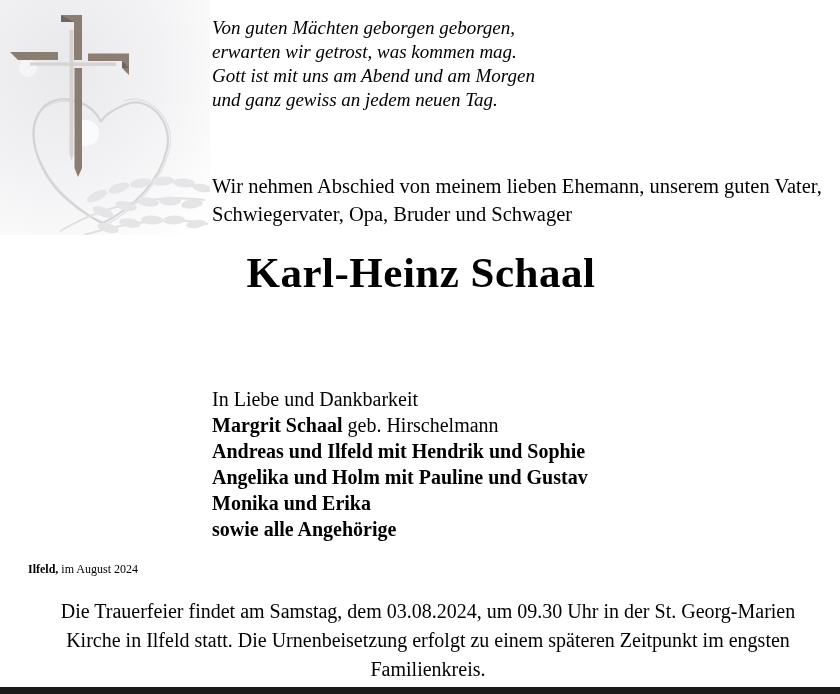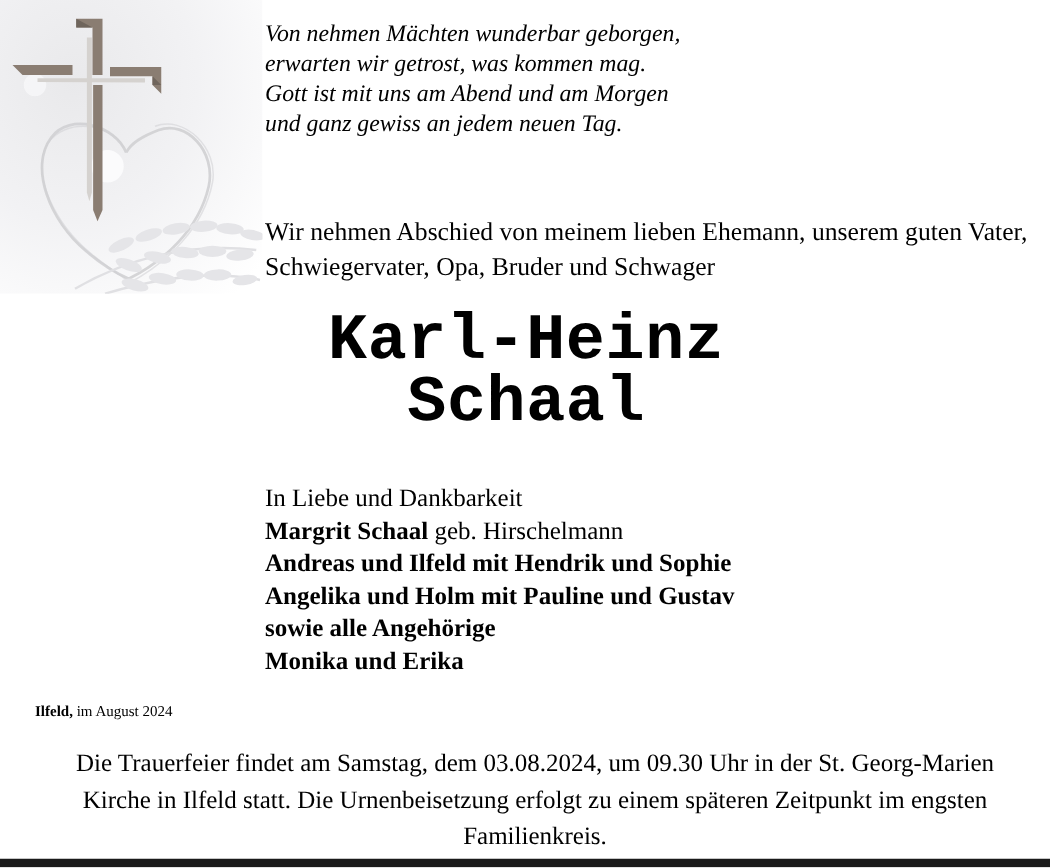--- a/index.html
+++ b/index.html
@@ -34,26 +34,25 @@
     line-height: 28px;
   }
   .intro .line { display: block; }
   .header-block {
     position: absolute;
     left: 206px; top: 248px;
     width: 430px;
     text-align: center;
   }
   .deceased-name {
-    font-size: 52px;
+    font-size: 43px;
     font-weight: bold;
     line-height: 50px;
     letter-spacing: 0.5px;
     margin: 0;
-    font-family: Liberation Mono, monospace;
   }
   .dates {
     margin-top: 6px;
     font-size: 20px;
     line-height: 28px;
   }
   .dates .line { display: block; }
   .family {
     position: absolute;
     left: 212px; top: 386px;
@@ -144,21 +143,21 @@
         <path d="M74.5,68 L82,68 L82,168 L78,177 L74.5,168 Z"></path>
       </g>
       <g fill="#6f655c">
         <polygon points="61,15 74,22 61,22"></polygon>
         <polygon points="122,61 129,68 122,68"></polygon>
       </g>
     </g>
   </svg>
 
   <div class="poem">
-    <span class="line">Von nehmen Mächten wunderbar geborgen,</span>
+    <span class="line">Von guten Mächten geborgen geborgen,</span>
     <span class="line">erwarten wir getrost, was kommen mag.</span>
     <span class="line">Gott ist mit uns am Abend und am Morgen</span>
     <span class="line">und ganz gewiss an jedem neuen Tag.</span>
   </div>
 
   <div class="intro">
     <span class="line">Wir nehmen Abschied von meinem lieben Ehemann, unserem guten Vater,</span>
     <span class="line">Schwiegervater, Opa, Bruder und Schwager</span>
   </div>
 
@@ -167,22 +166,22 @@
   </div>
 
   <div class="family">
     <span class="line">In Liebe und Dankbarkeit</span>
     <span class="line">
       <span class="bold">Margrit Schaal</span>
       <span>geb. Hirschelmann</span>
     </span>
     <span class="line bold">Andreas und Ilfeld mit Hendrik und Sophie</span>
     <span class="line bold">Angelika und Holm mit Pauline und Gustav</span>
+    <span class="line bold">Monika und Erika</span>
     <span class="line bold">sowie alle Angehörige</span>
-    <span class="line bold">Monika und Erika</span>
   </div>
 
   <div class="dateline">
     <span class="bold">Ilfeld,</span>
     <span>im August 2024</span>
   </div>
 
   <div class="funeral">
     <span class="line">Die Trauerfeier findet am Samstag, dem 03.08.2024, um 09.30 Uhr in der St. Georg-Marien</span>
     <span class="line">Kirche in Ilfeld statt. Die Urnenbeisetzung erfolgt zu einem späteren Zeitpunkt im engsten</span>

